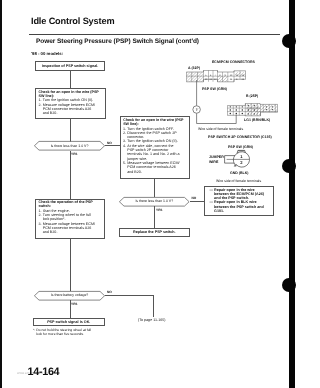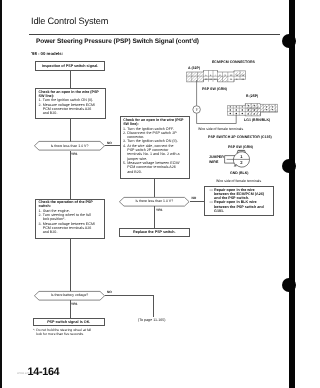--- a/index.html
+++ b/index.html
@@ -3,21 +3,21 @@
 <meta charset="utf-8">
 <style>
   html,body{margin:0;padding:0;}
   body{width:300px;height:388px;background:#fff;font-family:"Liberation Sans",sans-serif;color:#111;overflow:hidden;position:relative;
        -webkit-font-smoothing:antialiased;text-rendering:geometricPrecision;}
   .page{position:absolute;inset:0;}
   .edge-left{position:absolute;left:0;top:0;width:2px;height:388px;background:#0d0d0d;}
   .edge-right{position:absolute;left:289px;top:0;width:6px;height:388px;background:#050505;}
   .edge-bump{position:absolute;left:282px;width:14px;height:14px;border-radius:50%;background:#050505;}
 
-  #title{position:absolute;left:31px;top:15.5px;font-size:9.2px;font-weight:normal;letter-spacing:-0.15px;}
+  #title{position:absolute;left:31px;top:15.5px;font-size:9.2px;font-weight:bold;letter-spacing:-0.15px;}
   #hr{position:absolute;left:29px;top:34px;width:251px;height:1px;background:#444;}
   #subtitle{position:absolute;left:36px;top:37.6px;font-size:6.5px;font-weight:bold;letter-spacing:-0.05px;}
   #models{position:absolute;left:31px;top:50.5px;font-size:4.3px;font-weight:bold;}
 
   
   .fbox{position:absolute;box-sizing:border-box;border:0.7px solid #555;background:#fff;}
   .fbox.ctr{display:flex;align-items:center;justify-content:center;}
   .fbox .bt{font-size:3.7px;font-weight:bold;line-height:4.35px;}
   .ftxt{position:absolute;font-size:3.65px;line-height:4.32px;}
   .ol{position:absolute;font-size:3.65px;line-height:4.32px;letter-spacing:0.02px;}

